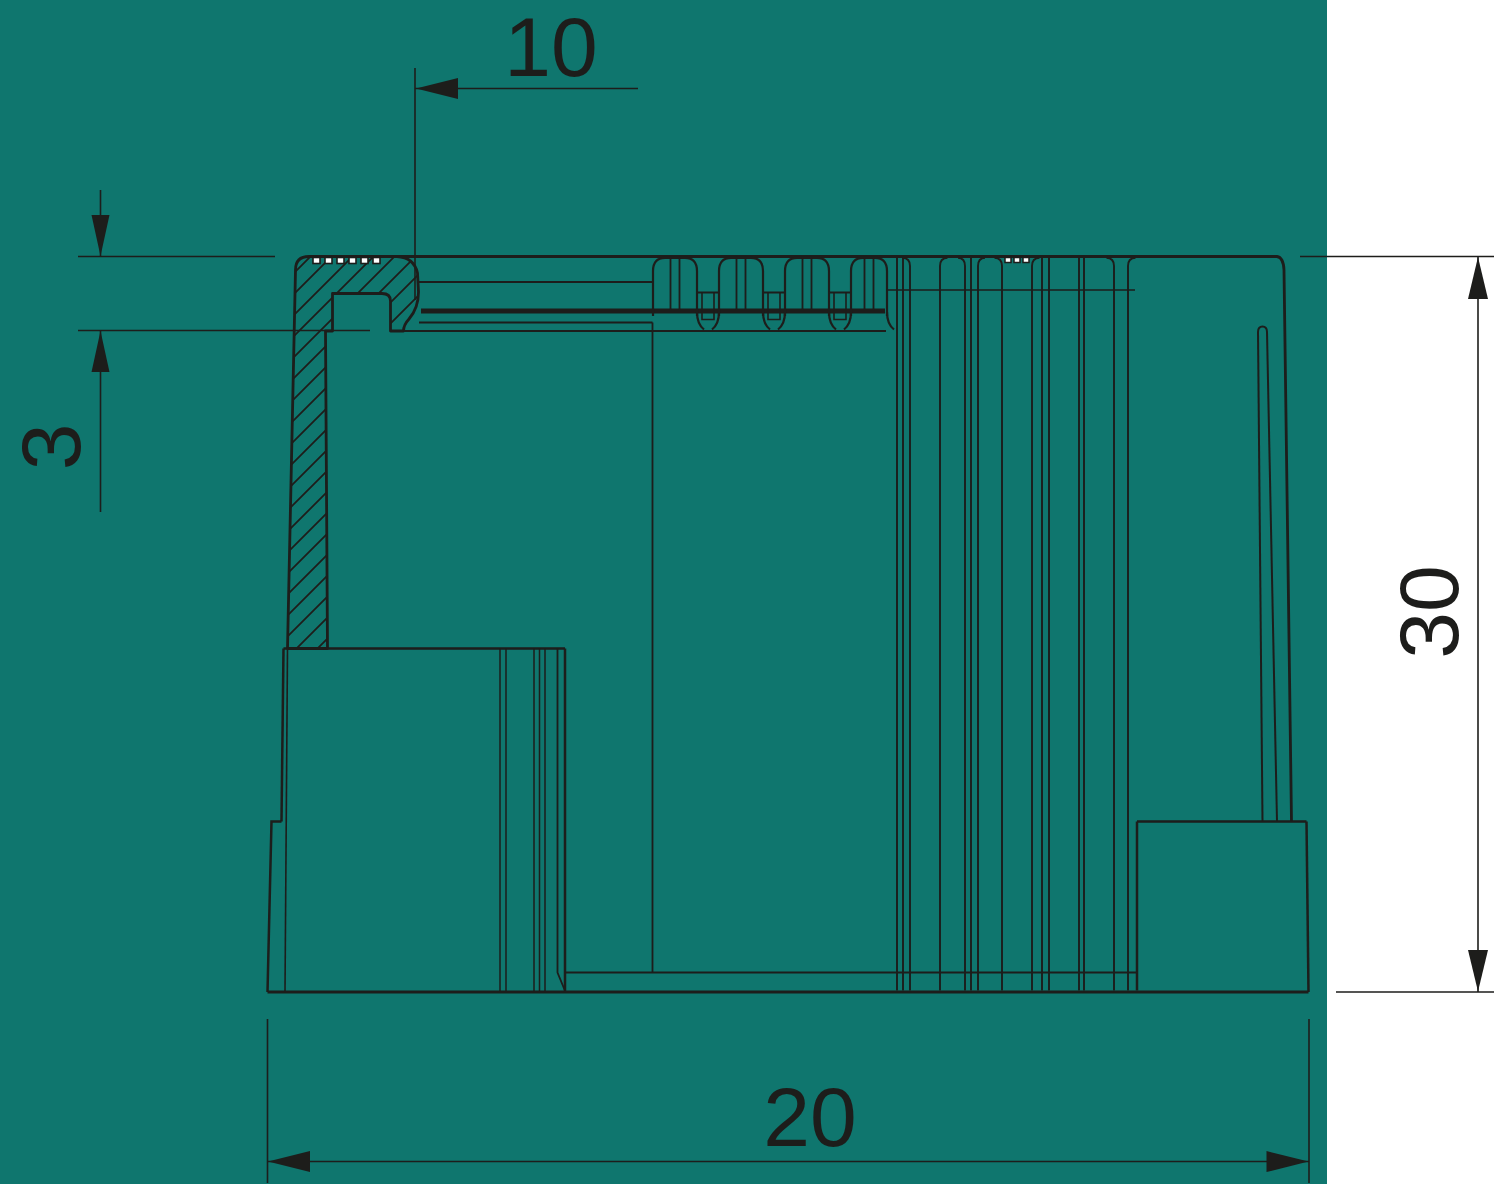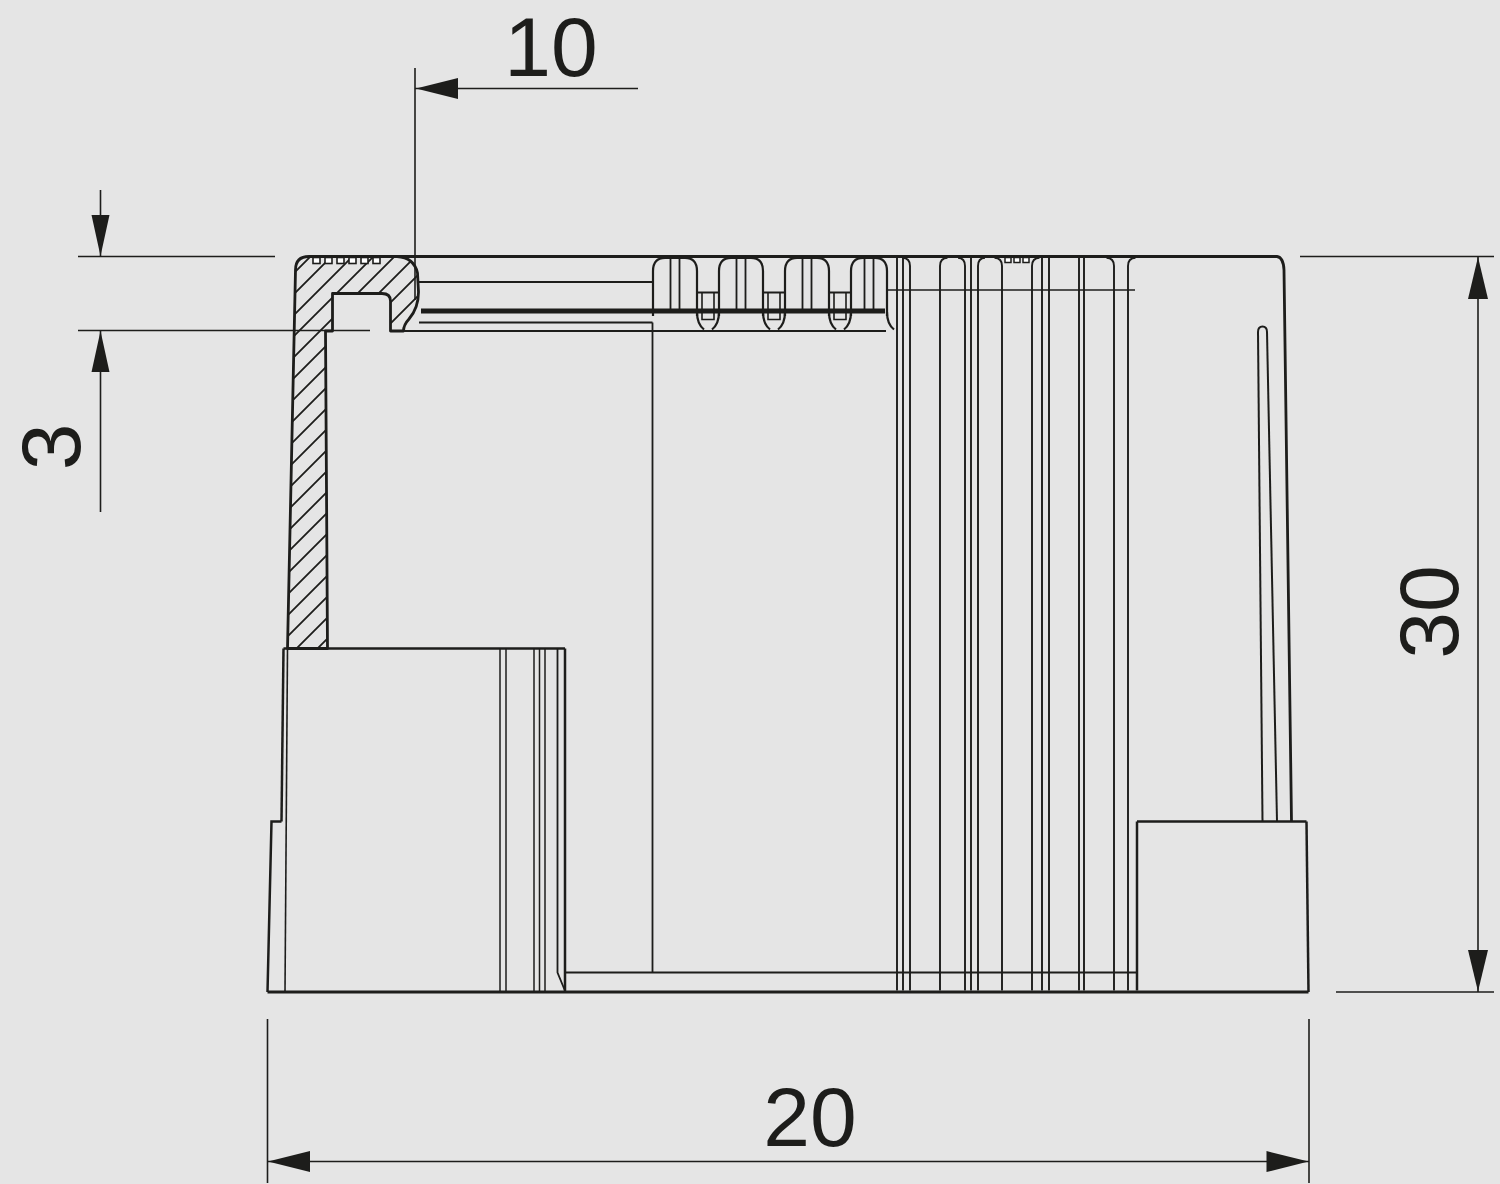--- a/index.html
+++ b/index.html
@@ -6,23 +6,23 @@
     margin: 0;
     padding: 0;
     background: #ffffff;
     width: 1500px;
     height: 1184px;
     overflow: hidden;
     font-family: "Liberation Sans", sans-serif;
   }
   .canvas {
     position: relative;
-    width: 1500px;
+    width: 1327px;
     height: 1184px;
-    background: #e5e5e5;
+    background: #0f766e;
   }
   svg { display: block; }
   .dim-text {
     font-family: "Liberation Sans", sans-serif;
     font-size: 84px;
     fill: #1d1d1b;
   }
 </style>
 </head>
 <body>

